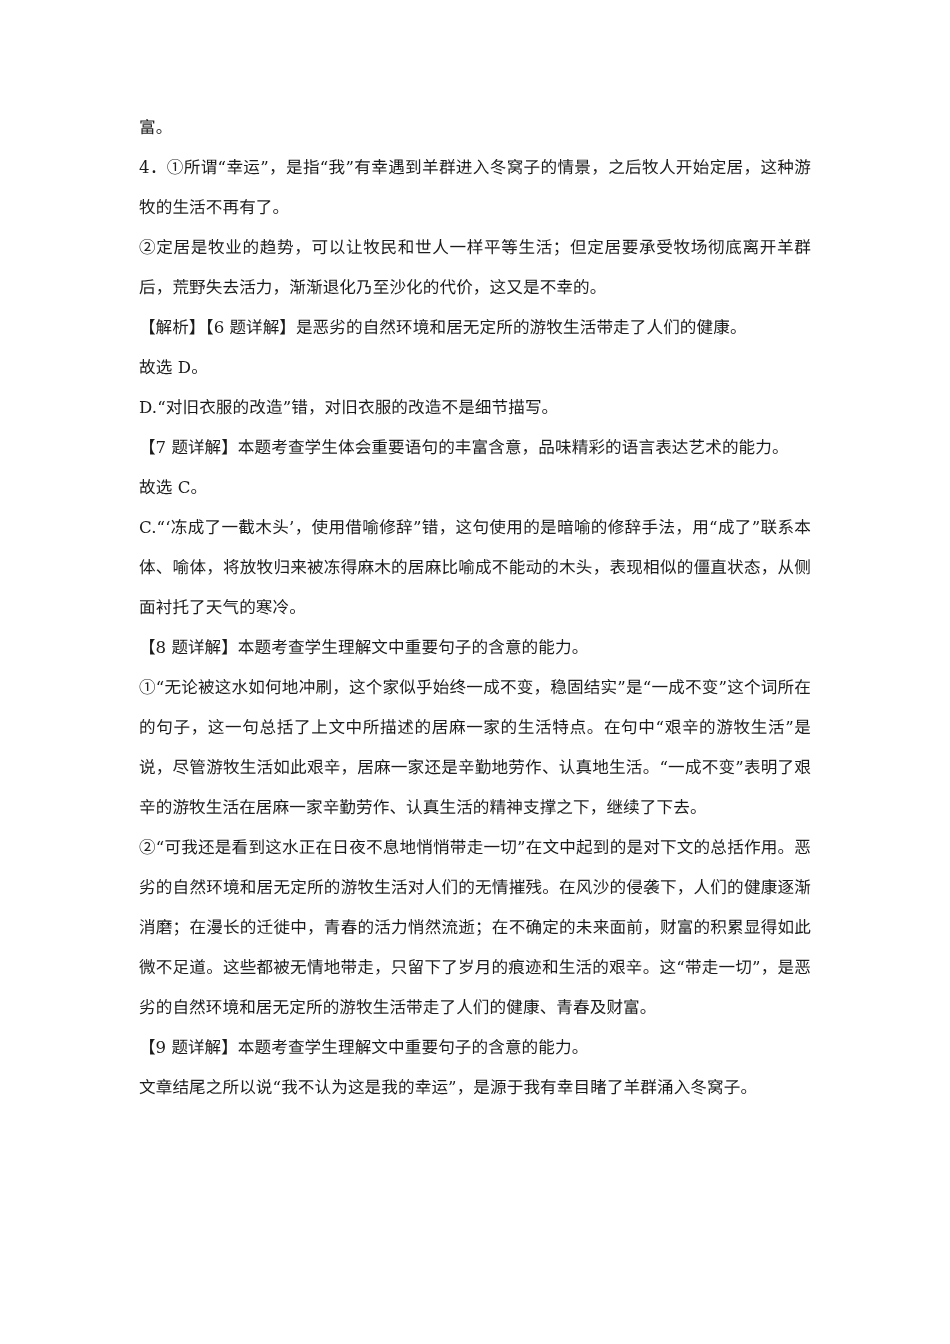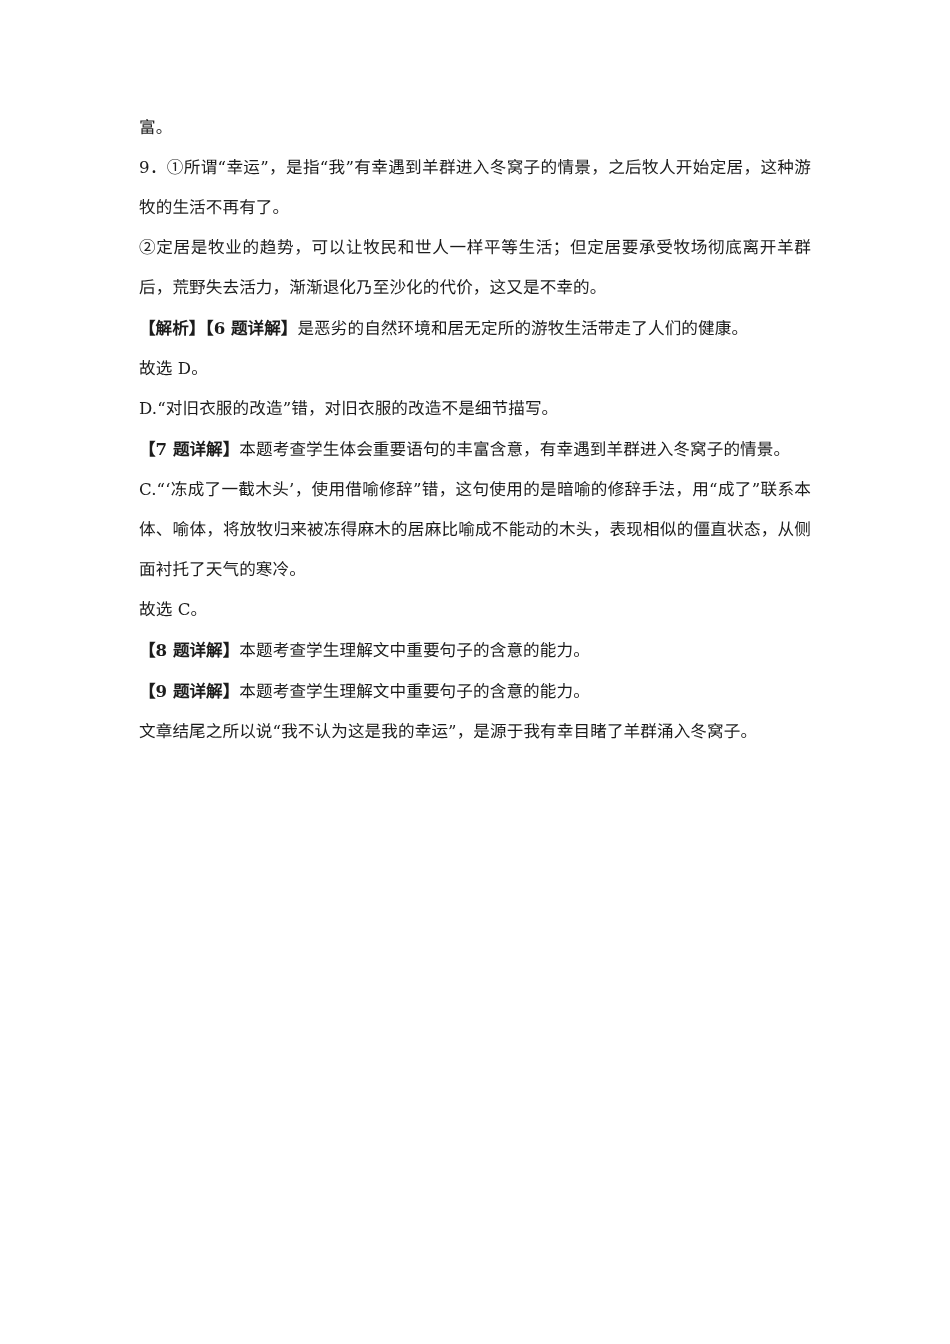--- a/index.html
+++ b/index.html
@@ -39,58 +39,60 @@
     font-size: 16.6px;
     line-height: 40px;
     text-align: justify;
     text-justify: inter-ideograph;
     letter-spacing: 0.1px;
     word-break: break-all;
     color: #1c1c1c;
   }
 
   .b {
-    font-weight: bold;
+    font-weight: normal;
     letter-spacing: 0;
   }
 </style>
 </head>
 <body>
 
 <div class="page">
   <div class="page-body">
 
     <p class="para">富。</p>
 
-    <p class="para">9．①所谓“幸运”，是指“我”有幸遇到羊群进入冬窝子的情景，之后牧人开始定居，这种游牧的生活不再有了。</p>
+    <p class="para">4．①所谓“幸运”，是指“我”有幸遇到羊群进入冬窝子的情景，之后牧人开始定居，这种游牧的生活不再有了。</p>
 
     <p class="para">②定居是牧业的趋势，可以让牧民和世人一样平等生活；但定居要承受牧场彻底离开羊群后，荒野失去活力，渐渐退化乃至沙化的代价，这又是不幸的。</p>
 
 
     <p class="para">
       <span class="b">【解析】【6 题详解】</span><span>是恶劣的自然环境和居无定所的游牧生活带走了人们的健康。</span>
     </p>
 
     <p class="para">故选 D。</p>
 
     <p class="para">D.“对旧衣服的改造”错，对旧衣服的改造不是细节描写。</p>
 
     <p class="para">
-      <span class="b">【7 题详解】</span><span>本题考查学生体会重要语句的丰富含意，有幸遇到羊群进入冬窝子的情景。</span>
+      <span class="b">【7 题详解】</span><span>本题考查学生体会重要语句的丰富含意，品味精彩的语言表达艺术的能力。</span>
     </p>
 
+    <p class="para">故选 C。</p>
+
     <p class="para">C.“‘冻成了一截木头’，使用借喻修辞”错，这句使用的是暗喻的修辞手法，用“成了”联系本体、喻体，将放牧归来被冻得麻木的居麻比喻成不能动的木头，表现相似的僵直状态，从侧面衬托了天气的寒冷。</p>
-
-    <p class="para">故选 C。</p>
 
     <p class="para">
       <span class="b">【8 题详解】</span><span>本题考查学生理解文中重要句子的含意的能力。</span>
     </p>
 
+    <p class="para">①“无论被这水如何地冲刷，这个家似乎始终一成不变，稳固结实”是“一成不变”这个词所在的句子，这一句总括了上文中所描述的居麻一家的生活特点。在句中“艰辛的游牧生活”是说，尽管游牧生活如此艰辛，居麻一家还是辛勤地劳作、认真地生活。“一成不变”表明了艰辛的游牧生活在居麻一家辛勤劳作、认真生活的精神支撑之下，继续了下去。</p>
 
+    <p class="para">②“可我还是看到这水正在日夜不息地悄悄带走一切”在文中起到的是对下文的总括作用。恶劣的自然环境和居无定所的游牧生活对人们的无情摧残。在风沙的侵袭下，人们的健康逐渐消磨；在漫长的迁徙中，青春的活力悄然流逝；在不确定的未来面前，财富的积累显得如此微不足道。这些都被无情地带走，只留下了岁月的痕迹和生活的艰辛。这“带走一切”，是恶劣的自然环境和居无定所的游牧生活带走了人们的健康、青春及财富。</p>
 
     <p class="para">
       <span class="b">【9 题详解】</span><span>本题考查学生理解文中重要句子的含意的能力。</span>
     </p>
 
     <p class="para">文章结尾之所以说“我不认为这是我的幸运”，是源于我有幸目睹了羊群涌入冬窝子。</p>
 
 
   </div>
 </div>

